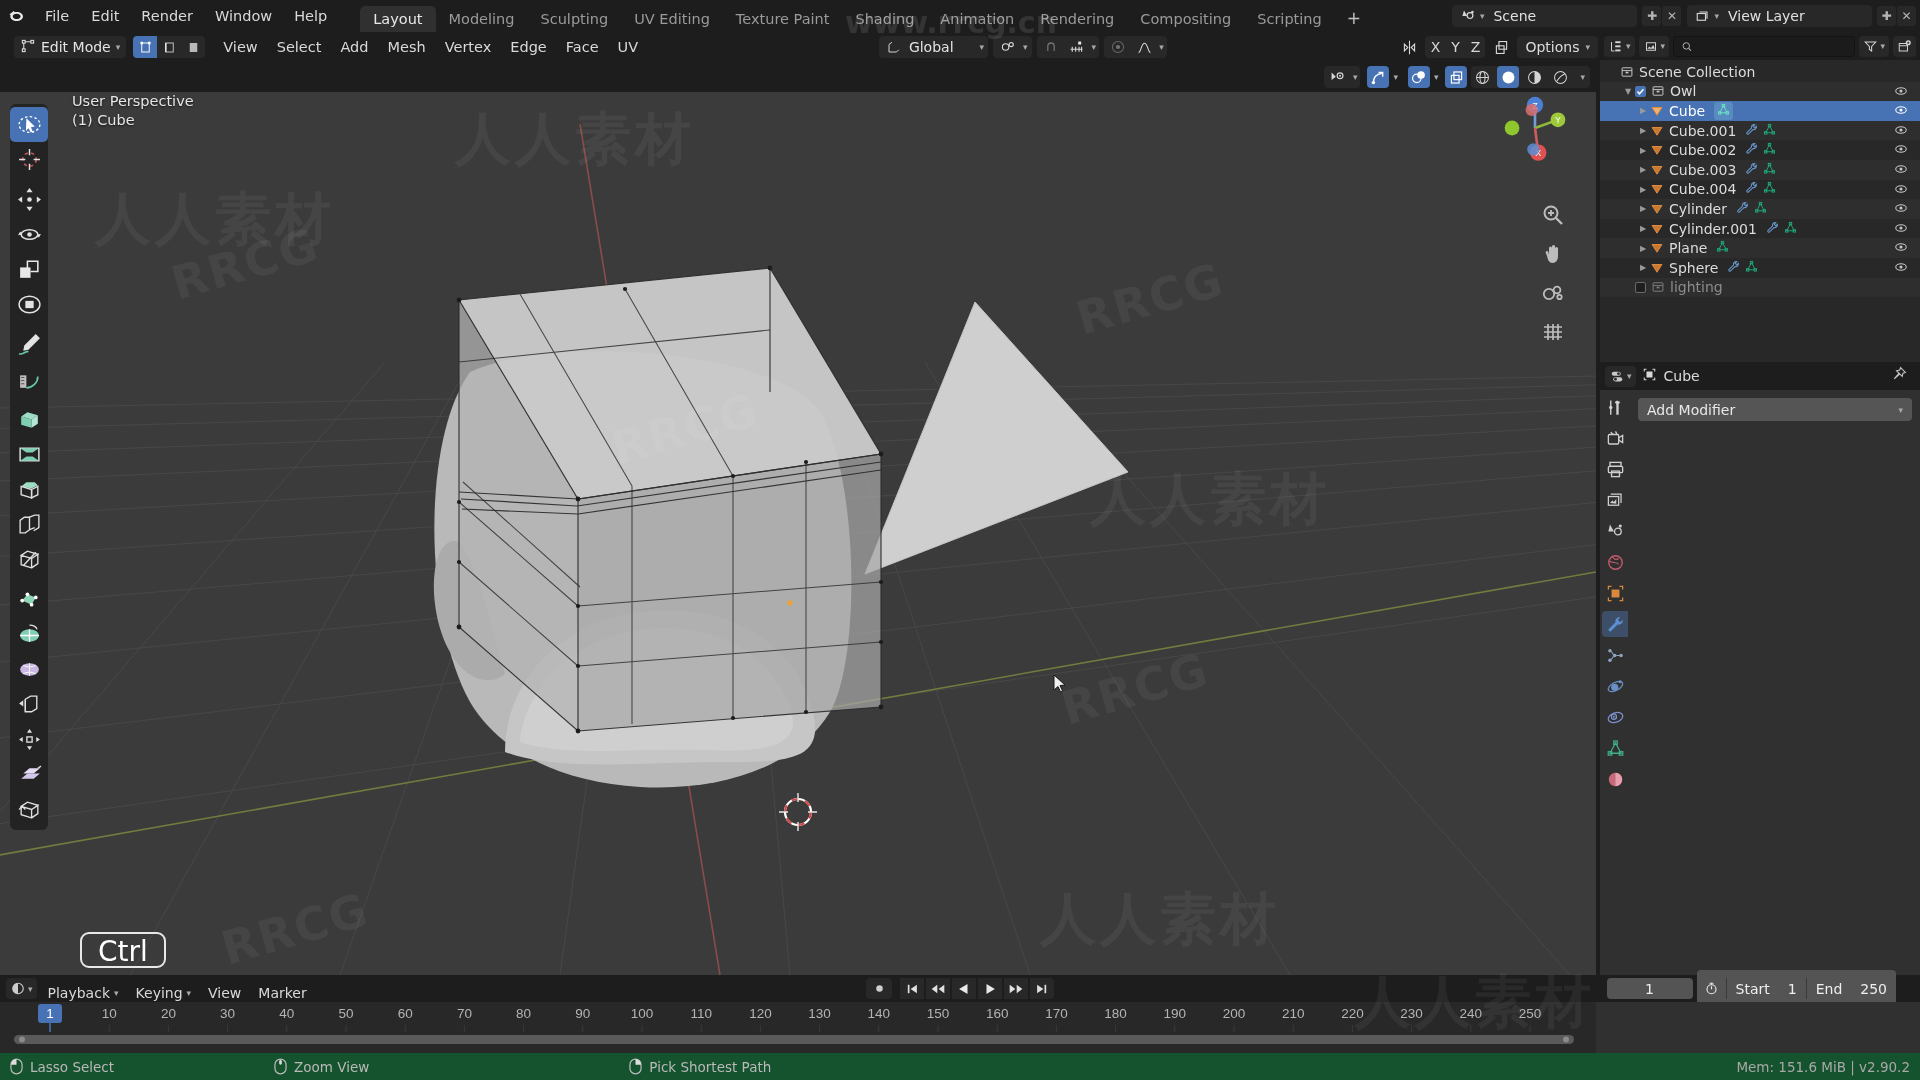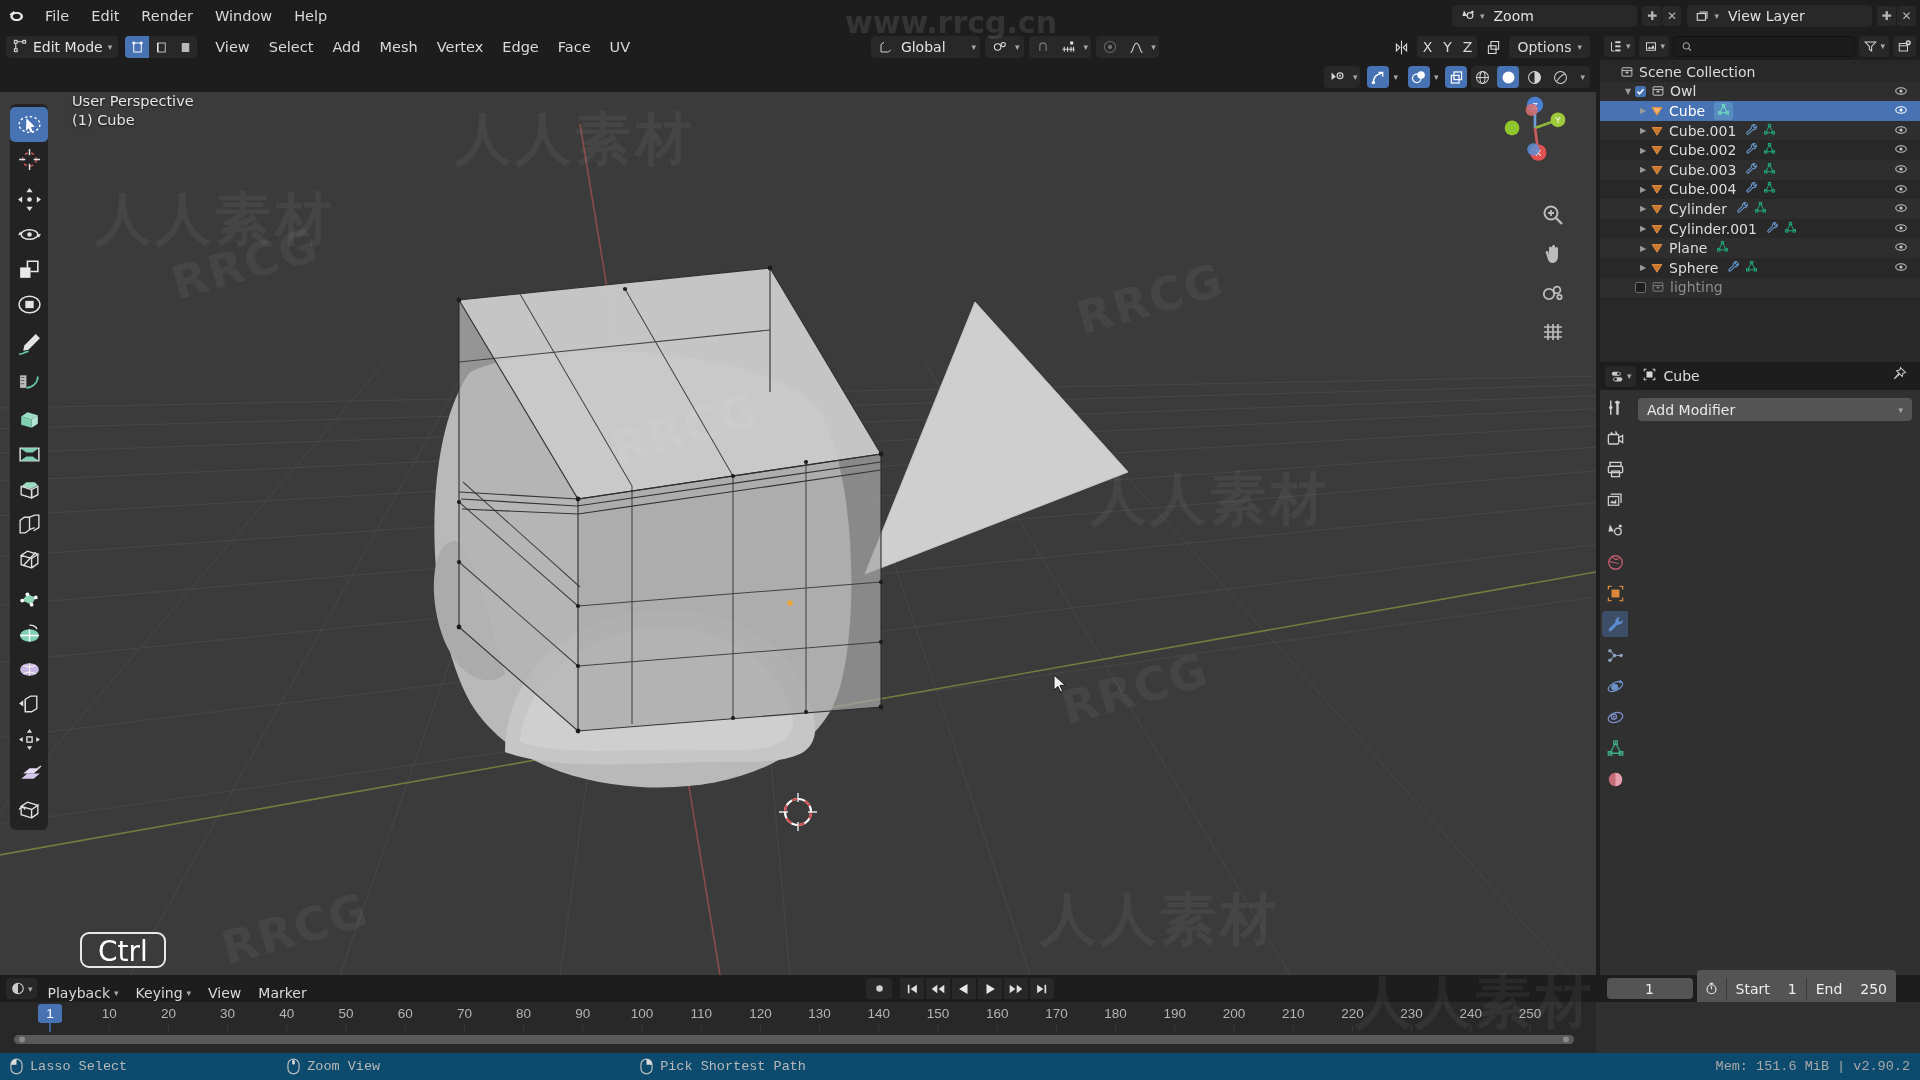--- a/index.html
+++ b/index.html
@@ -39,21 +39,21 @@
   .scene-icn { display:flex; align-items:center; padding:0 4px 0 8px; }
   .scene-name { padding:0 10px 0 6px; font-size:14px; color:#e0e0e0; min-width:150px; }
   .dd-caret { font-size:9px; color:#a5a5a5; padding-right:3px; }
   .mini-btn {
     width:19px; height:20px; display:flex; align-items:center; justify-content:center;
     background:#282828; color:#b5b5b5; font-size:12px; border-radius:3px; margin-left:1px;
   }
 
   
   .vp-header {
-    position:absolute; left:0; top:32px; width:1596px; height:30px;
+    position:absolute; left:8px; top:32px; width:1596px; height:30px;
     background:#1d1d1d; display:flex; align-items:center; padding:0 6px;
     font-size:14px; color:#dcdcdc;
   }
   .ctrl { display:flex; align-items:center; background:#282828; border-radius:4px; height:22px; }
   .mode-sel { padding:0 6px; display:flex; align-items:center; gap:5px; min-width:110px; }
   .mode-sel .lbl { font-size:14px; color:#e4e4e4; }
   .sel-modes { display:flex; margin-left:7px; }
   .sm { width:24px; height:22px; display:flex; align-items:center; justify-content:center; background:#282828; }
   .sm:first-child { border-radius:4px 0 0 4px; }
   .sm:last-child { border-radius:0 4px 4px 0; }
@@ -169,22 +169,22 @@
   }
   .range-grp { display:flex; align-items:center; background:#545454; border-radius:4px; height:38px; }
   .range-grp .seg { padding:0 9px; font-size:14px; color:#eee; display:flex; gap:18px; }
   .range-grp .divider { width:1px; height:21px; background:#3a3a3a; }
   .tl-ruler { position:absolute; left:0; top:27px; width:1596px; height:30px; }
   .tl-scroll { position:absolute; left:0; top:57px; width:1596px; height:14px; }
 
   
   .statusbar {
     position:absolute; left:0; top:1053px; width:1920px; height:27px;
-    background:#0c4a6e; display:flex; align-items:center; padding:0 10px;
-    font-size:13.5px; color:#b9b9b9;font-family:Liberation Mono, monospace;
+    background:#14532d; display:flex; align-items:center; padding:0 10px;
+    font-size:13.5px; color:#b9b9b9;
   }
   .st-item { display:flex; align-items:center; gap:7px; margin-right:50px; }
   .st-right { margin-left:auto; font-size:13.5px; color:#a8a8a8; }
 
   
   .wm { position:absolute; pointer-events:none; color:rgba(255,255,255,0.055); font-weight:bold; user-select:none; }
   .wm-rrcg { font-size:46px; letter-spacing:2px; transform:rotate(-16deg); }
   .wm-cn { font-size:56px; letter-spacing:4px; }
   .wm-url { font-size:30px; color:rgba(255,255,255,0.10); font-weight:bold; }
 </style>
@@ -201,34 +201,47 @@
         <path d="M3 9.8l5.2-3.9 1.2 1.6L4.2 11z"></path>
       </g>
         </svg>
     </div>
     <div class="menu-item">File</div>
     <div class="menu-item">Edit</div>
     <div class="menu-item">Render</div>
     <div class="menu-item">Window</div>
     <div class="menu-item">Help</div>
 
+    <div class="wsp-tabs">
+      <div class="wsp-tab active">Layout</div>
+      <div class="wsp-tab">Modeling</div>
+      <div class="wsp-tab">Sculpting</div>
+      <div class="wsp-tab">UV Editing</div>
+      <div class="wsp-tab">Texture Paint</div>
+      <div class="wsp-tab">Shading</div>
+      <div class="wsp-tab">Animation</div>
+      <div class="wsp-tab">Rendering</div>
+      <div class="wsp-tab">Compositing</div>
+      <div class="wsp-tab">Scripting</div>
+      <div class="wsp-add">+</div>
+    </div>
 
     <div class="topbar-right">
       <div class="scene-block">
         <span class="scene-icn">
           <svg width="16" height="16" viewBox="0 0 20 20">
               <g fill="#d6d6d6">
             <path d="M5 3l4 7H3z"></path>
                 <circle cx="12.5" cy="9.5" r="3.6" fill="none" stroke="#d6d6d6" stroke-width="1.5"></circle>
             <circle cx="15.5" cy="5" r="1.6"></circle>
               </g>
             </svg>
         </span>
         <span class="dd-caret">▾</span>
-        <span class="scene-name">Zoom</span>
+        <span class="scene-name">Scene</span>
       </div>
       <div class="mini-btn">✚</div>
       <div class="mini-btn">✕</div>
 
       <div class="scene-block" style="margin-left:6px">
         <span class="scene-icn">
           <svg width="15" height="15" viewBox="0 0 20 20">
               <g fill="none" stroke="#d6d6d6" stroke-width="1.5">
             <rect x="3" y="6" width="11" height="9"></rect>
                 <path d="M6 4h10v9"></path>

